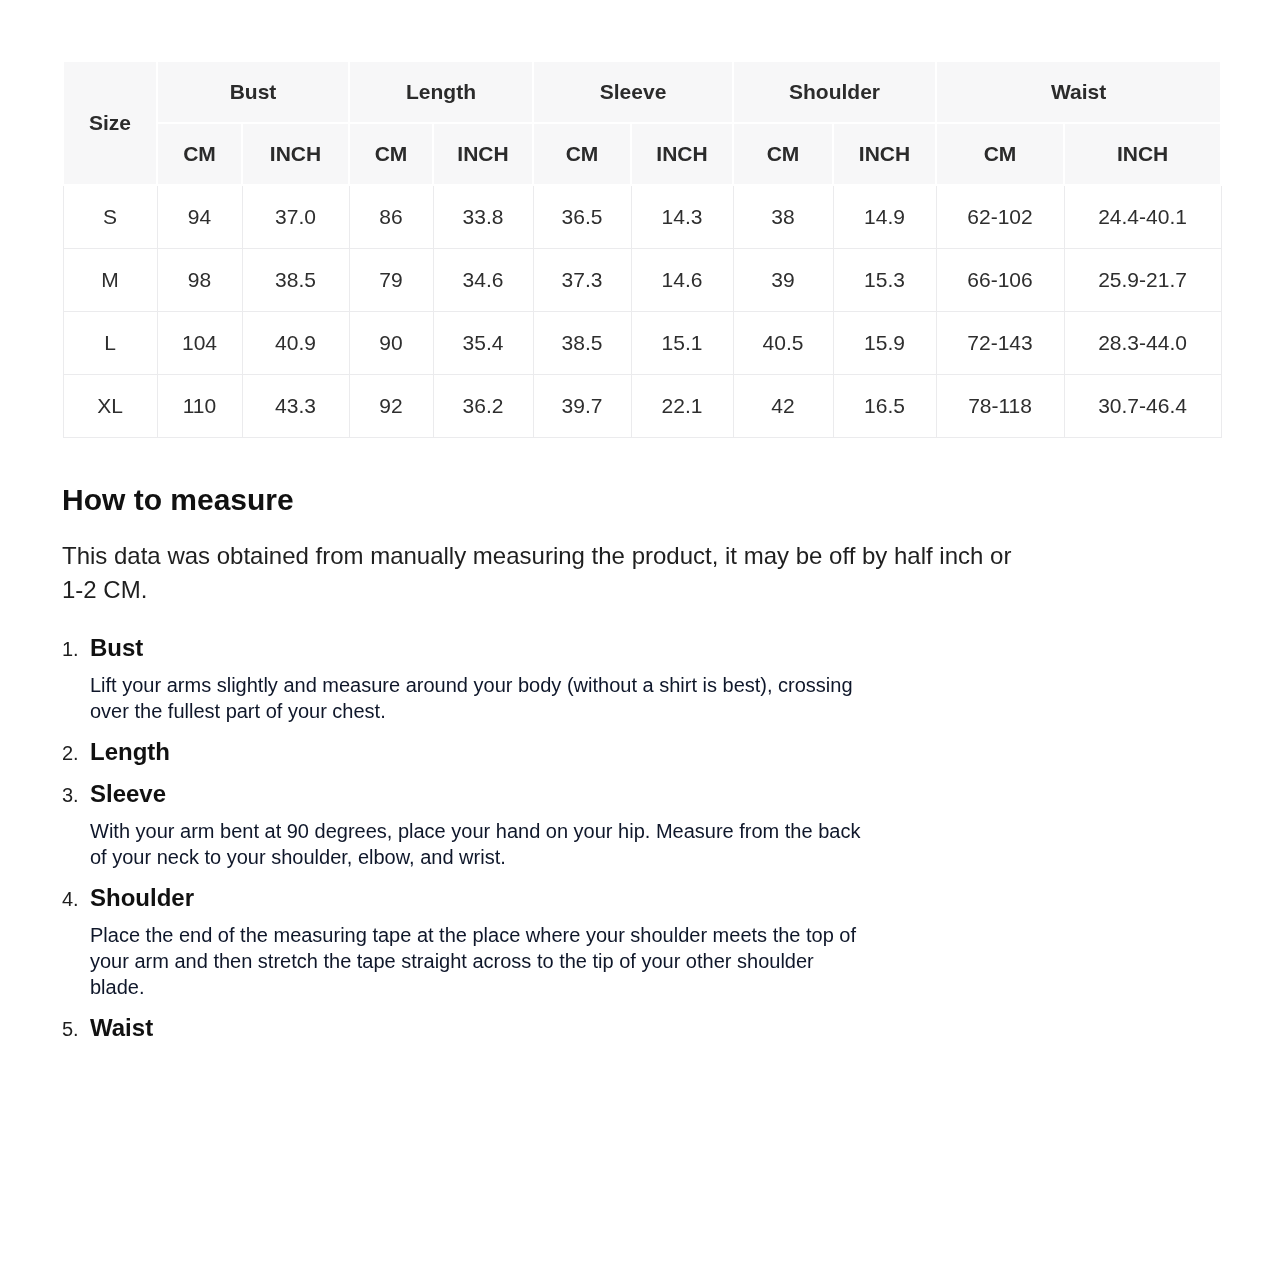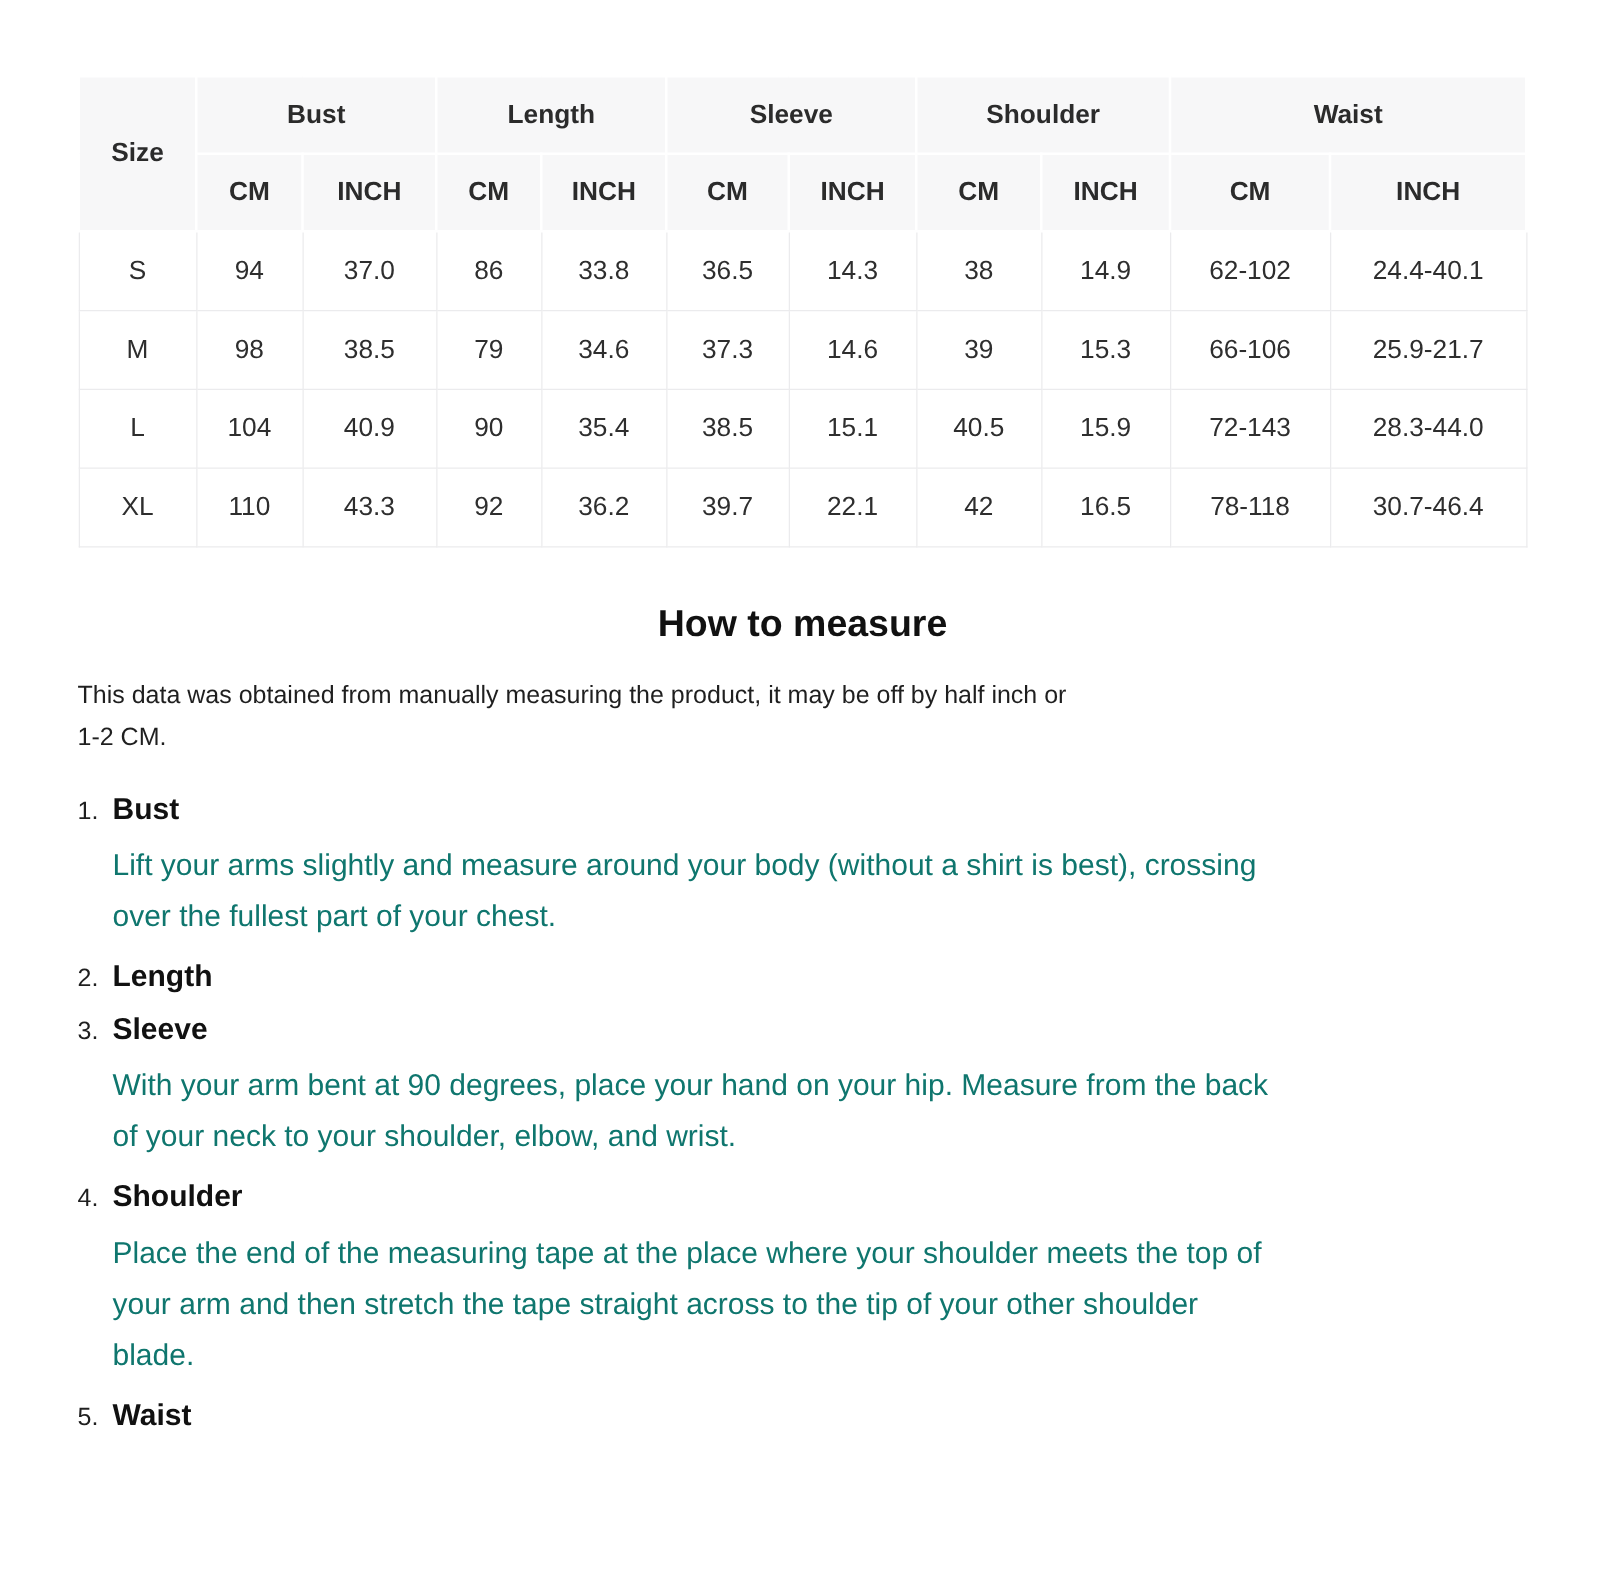--- a/index.html
+++ b/index.html
@@ -44,25 +44,24 @@
     padding: 0;
   }
 
   
   .howto { margin-top: 45px; }
   .howto h2 {
     margin: 0 0 22px 0;
     font-size: 30px;
     font-weight: bold;
     color: #111111;
-    text-align: center;
   }
   .howto .intro {
     margin: 0 0 27px 0;
-    font-size: 20px;
+    font-size: 24px;
     line-height: 34px;
     white-space: pre-line;
     color: #1f1f1f;
   }
   .steps { margin: 0; padding: 0; }
   .step { margin-bottom: 14px; }
   .step-head {
     display: flex;
     align-items: baseline;
     margin-bottom: 10px;
@@ -73,24 +72,24 @@
     font-size: 20px;
     color: #1f1f1f;
   }
   .step-term {
     font-size: 24px;
     font-weight: bold;
     color: #111111;
   }
   .step-desc {
     margin: 0 0 0 28px;
-    font-size: 24px;
-    line-height: 41px;
+    font-size: 20px;
+    line-height: 26px;
     white-space: pre-line;
-    color: #0f766e;
+    color: #0f172a;
     max-width: 1130px;
   }
 </style>
 </head>
 <body>
 
 <div class="page">
 
   <table class="size-chart">
     <colgroup>

